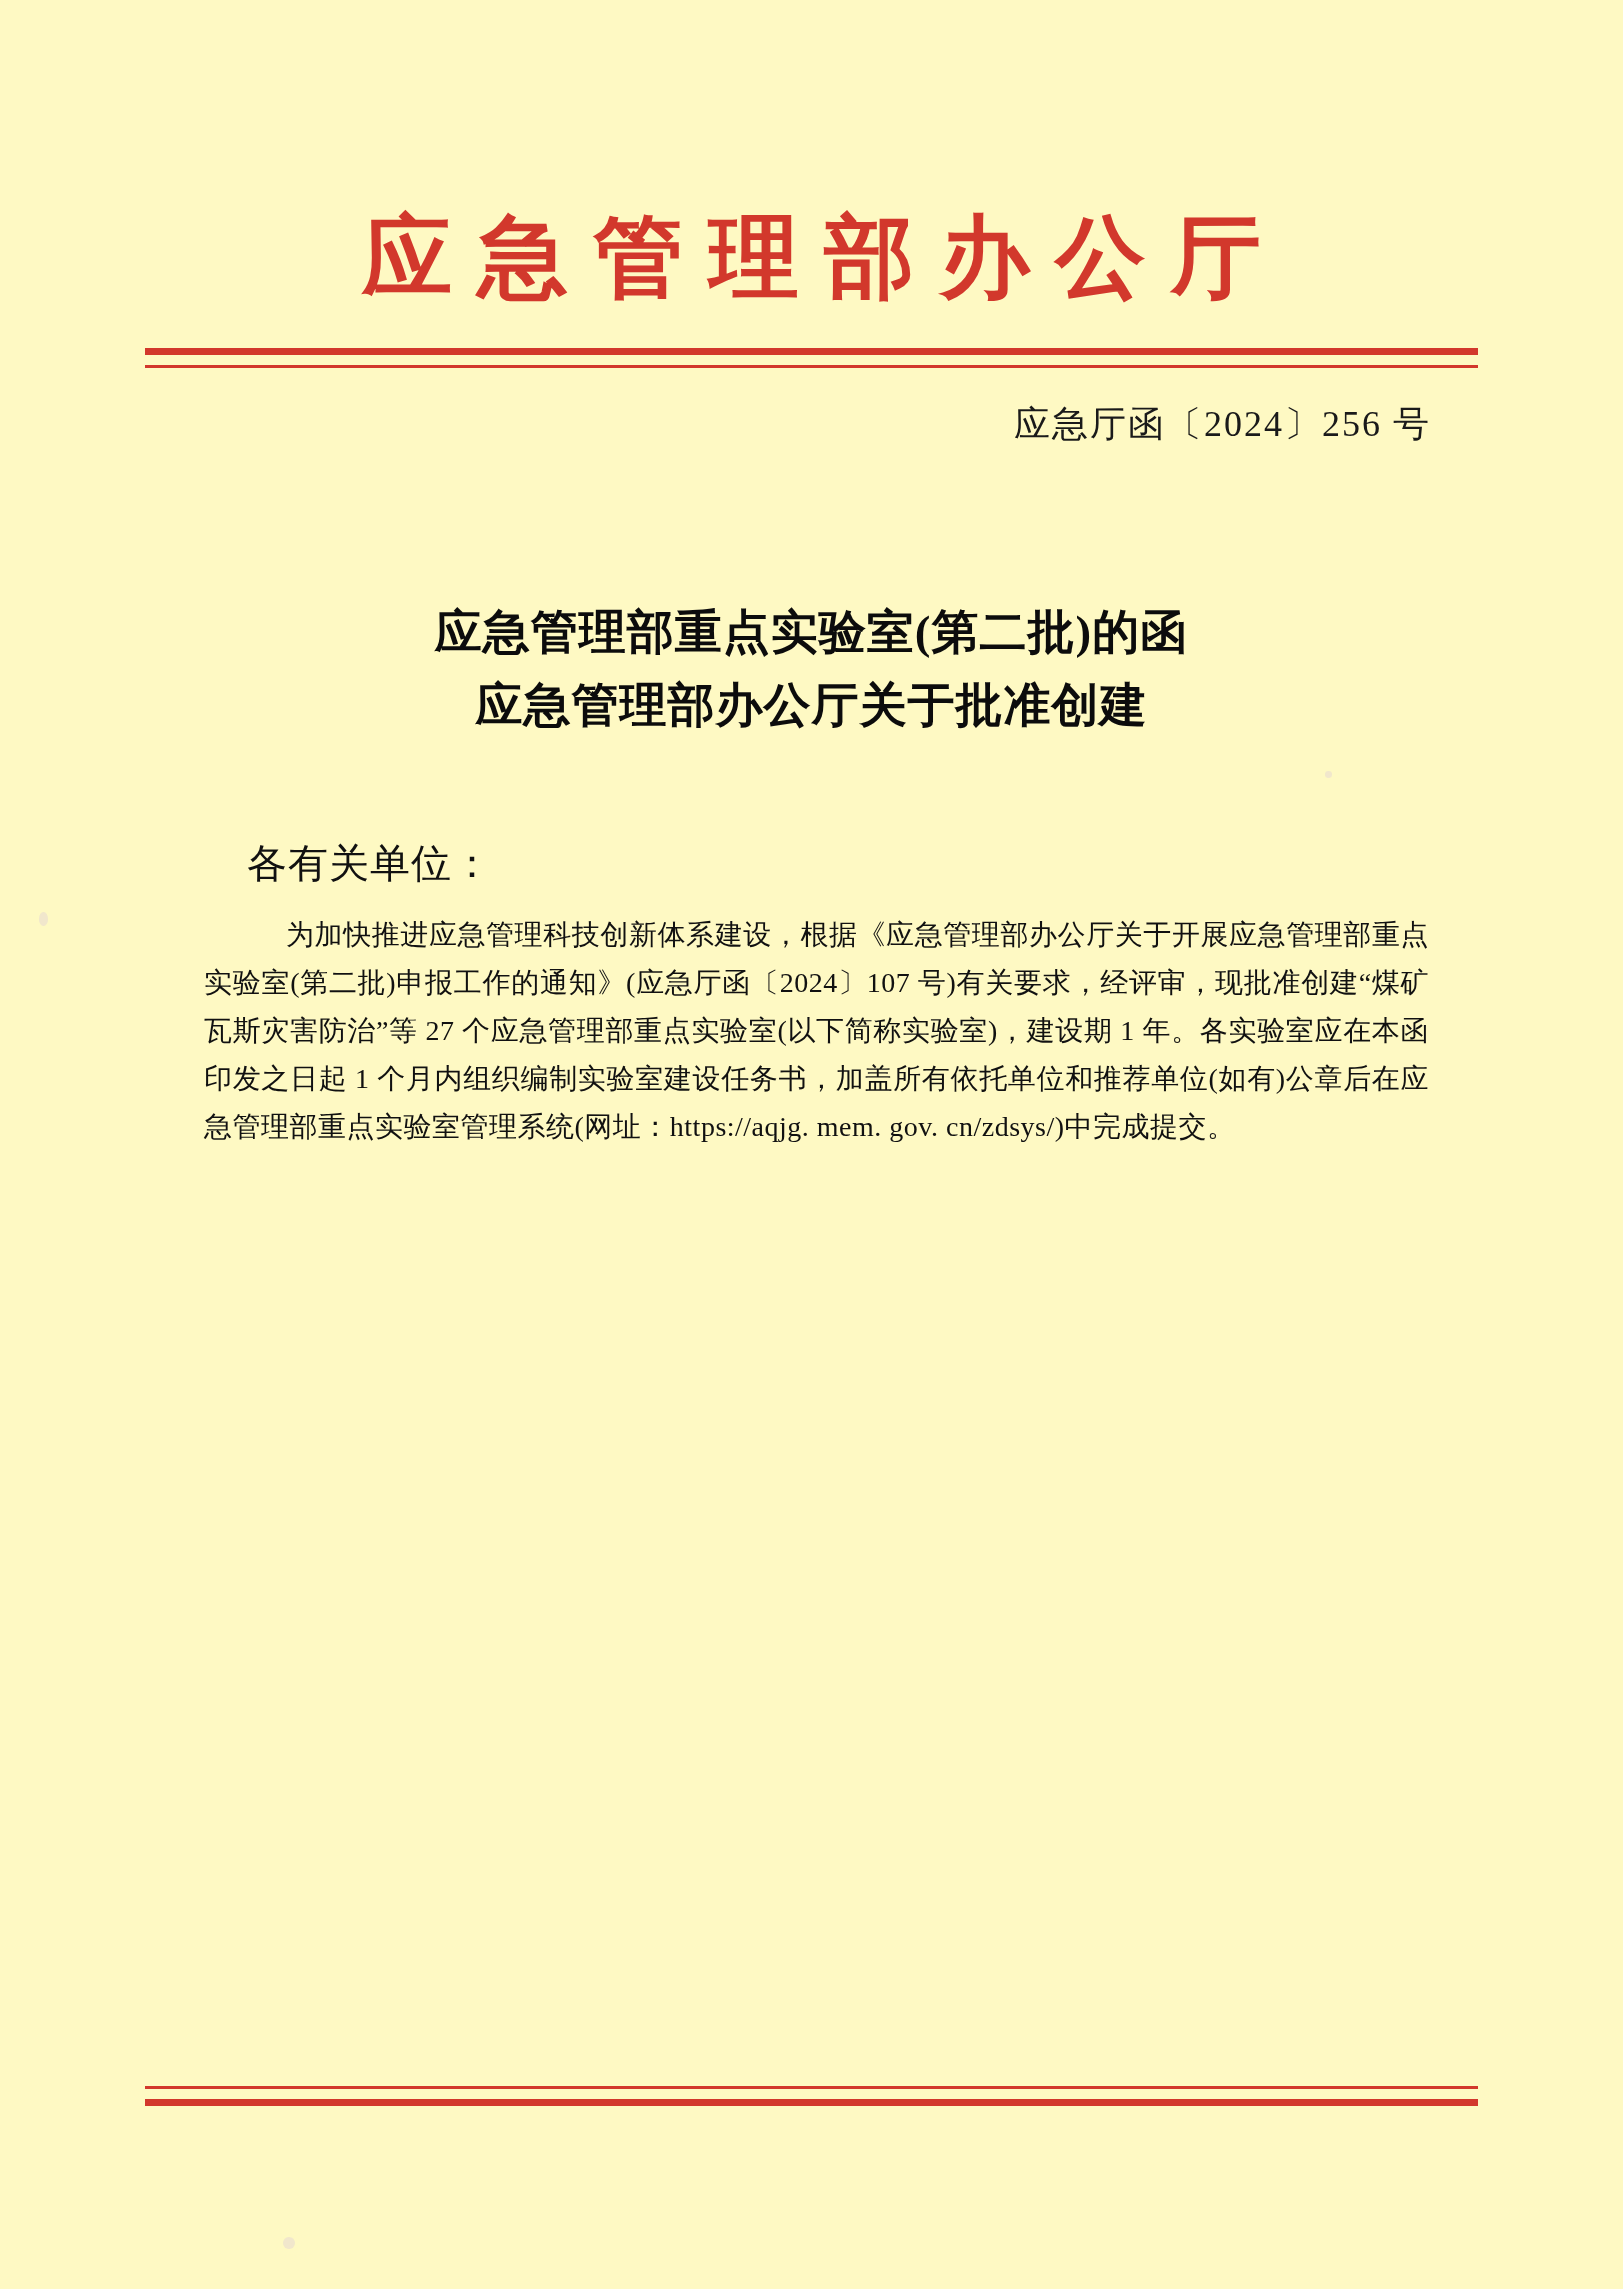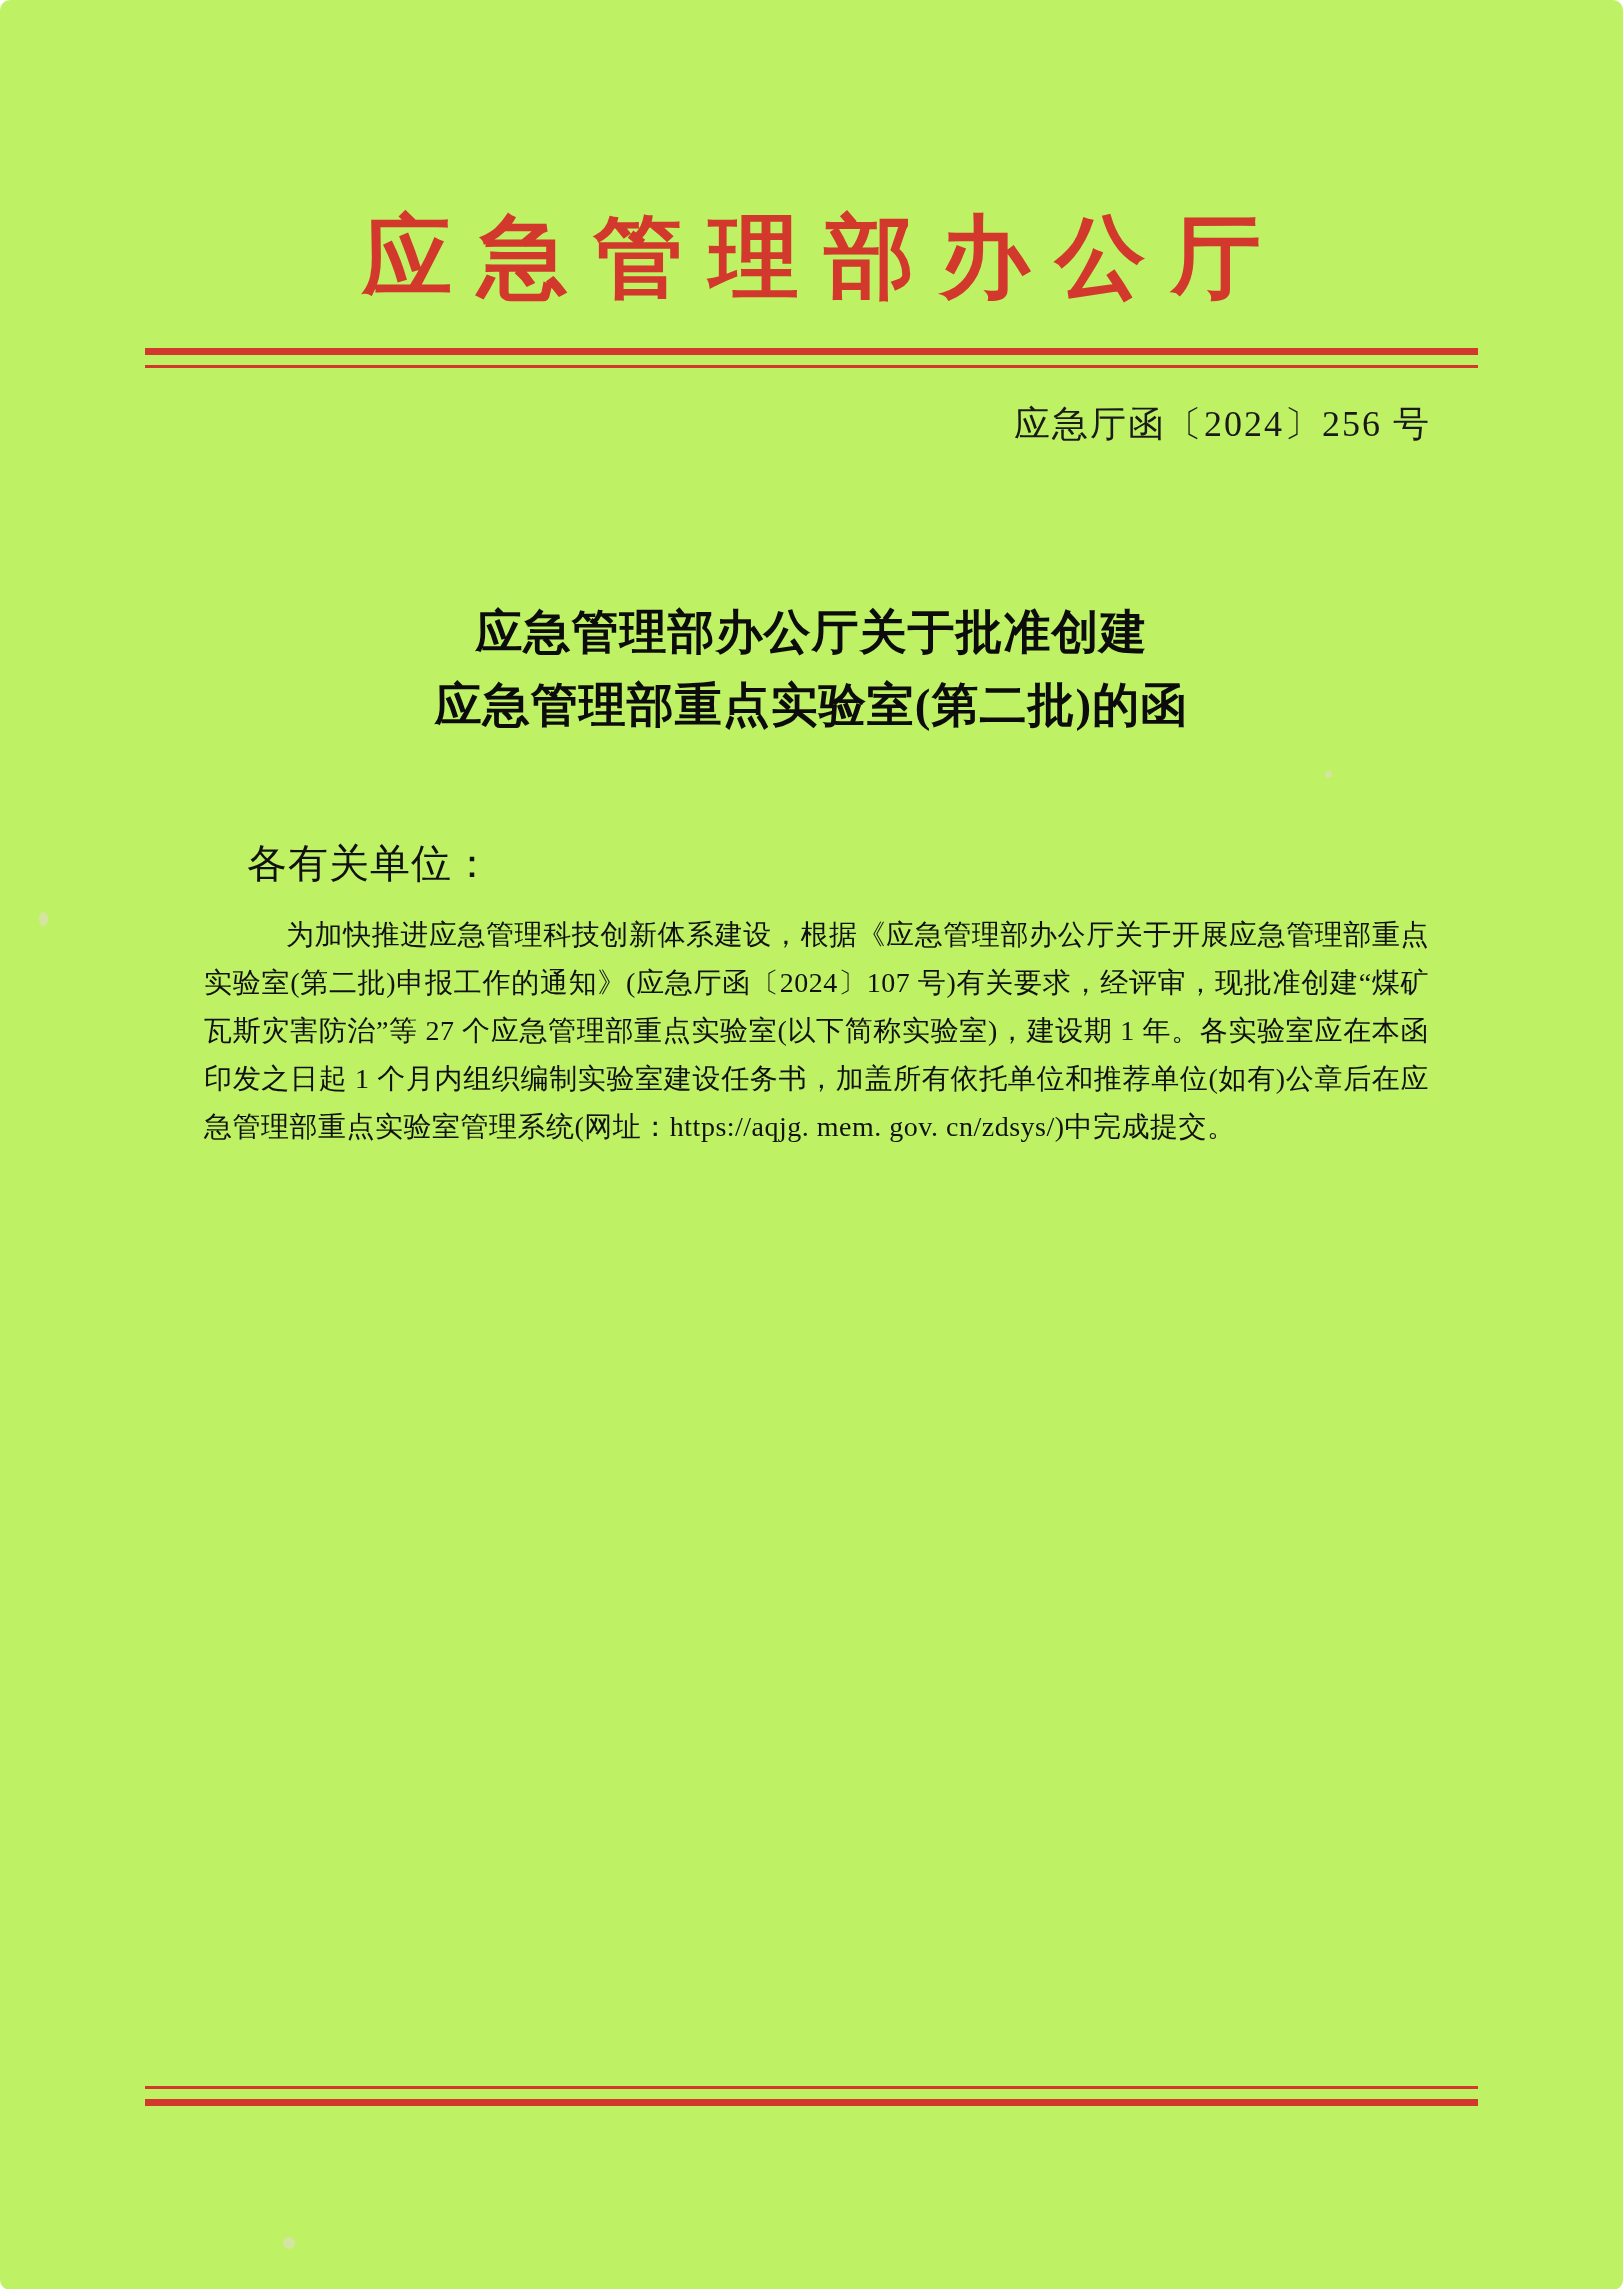--- a/index.html
+++ b/index.html
@@ -12,22 +12,21 @@
     height: 2290px;
     position: relative;
     font-family: "Liberation Serif", "DejaVu Serif", serif;
     color: #111;
     overflow: hidden;
   }
 
   .page {
     position: absolute;
     inset: 0;
-    background: #bef264;
-    border-radius: 10px;
+    background: #fef9c3;
   }
 
   
   .doc-header {
     position: absolute;
     top: 208px;
     left: 0;
     width: 100%;
     text-align: center;
   }
@@ -146,22 +145,22 @@
   <div class="doc-header">
     <div class="title">应急管理部办公厅</div>
   </div>
 
   <div class="header-rule thick"></div>
   <div class="header-rule thin"></div>
 
   <div class="doc-number">应急厅函〔2024〕256 号</div>
 
   <div class="subject">
+    <div class="line">应急管理部重点实验室(第二批)的函</div>
     <div class="line">应急管理部办公厅关于批准创建</div>
-    <div class="line">应急管理部重点实验室(第二批)的函</div>
   </div>
 
   <div class="body-area">
     <div class="salutation">各有关单位：</div>
     <p class="para">为加快推进应急管理科技创新体系建设，根据《应急管理部办公厅关于开展应急管理部重点实验室(第二批)申报工作的通知》(应急厅函〔2024〕107 号)有关要求，经评审，现批准创建“煤矿瓦斯灾害防治”等 27 个应急管理部重点实验室(以下简称实验室)，建设期 1 年。各实验室应在本函印发之日起 1 个月内组织编制实验室建设任务书，加盖所有依托单位和推荐单位(如有)公章后在应急管理部重点实验室管理系统(网址：https://aqjg. mem. gov. cn/zdsys/)中完成提交。</p>
   </div>
 
   <div class="footer-rule thin"></div>
   <div class="footer-rule thick"></div>
 

